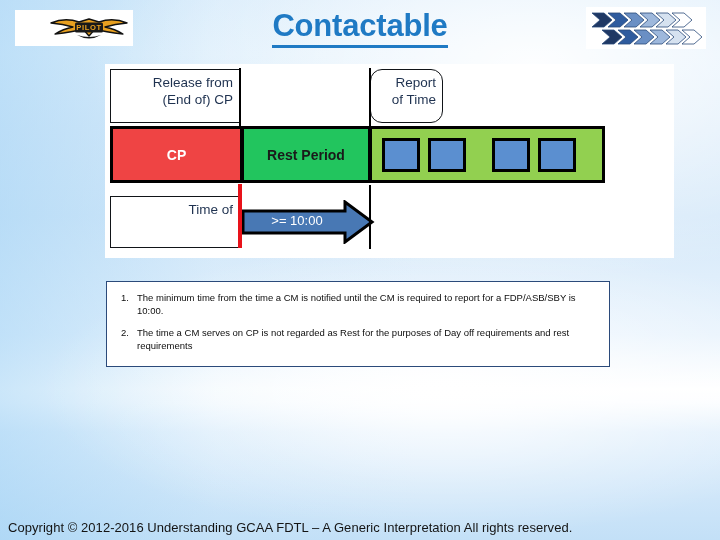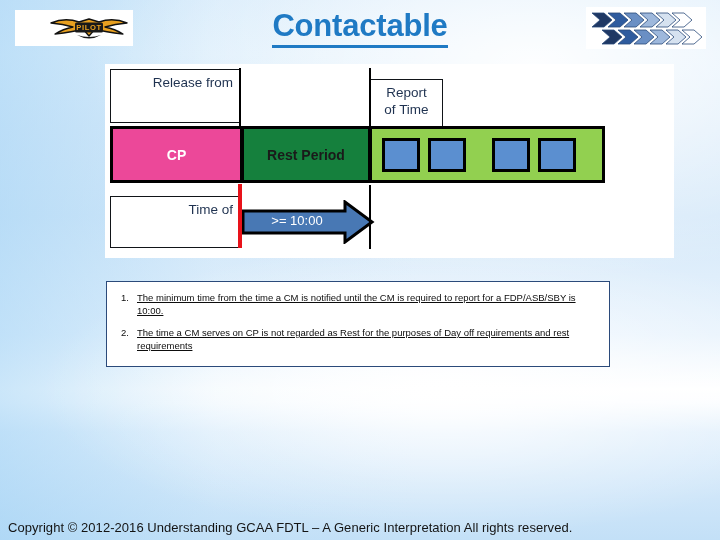--- a/index.html
+++ b/index.html
@@ -99,23 +99,24 @@
     line-height: 17px;
     padding: 4px 6px 4px 6px;
     z-index: 3;
   }
   #lbl-release {
     left: 5px; top: 5px;
     width: 130px; height: 54px;
     text-align: right;
   }
   #lbl-report {
-    left: 265px; top: 15px;
+    left: 265px; top: 5px;
     width: 73px; height: 54px;
-    text-align: center;
+    text-align: right;
+    border-radius: 12px;
   }
   #lbl-notify {
     left: 5px; top: 132px;
     width: 130px; height: 52px;
     text-align: right;
   }
 
   
   .vline {
     position: absolute;
@@ -149,27 +150,27 @@
     top: 0; height: 57px;
     border: 3px solid #000000;
     display: flex;
     align-items: center;
     justify-content: center;
     font-size: 14px;
     font-weight: bold;
   }
   #seg-cp {
     left: 0; width: 132px;
-    background: #ec4899;
+    background: #ef4444;
     color: #ffffff;
     border-right-width: 2px;
   }
   #seg-rest {
     left: 132px; width: 128px;
-    background: #15803d;
+    background: #22c55e;
     color: #1a1a1a;
     border-left-width: 2px;
     border-right-width: 2px;
   }
   #seg-fdp {
     left: 260px; width: 235px;
     background: #92d050;
     border-left-width: 2px;
     justify-content: flex-start;
     padding-left: 10px;
@@ -221,21 +222,21 @@
     color: #0d0d0d;
     margin-bottom: 9px;
   }
   .note:last-child { margin-bottom: 0; }
   .note-num {
     width: 20px;
     flex: 0 0 20px;
     padding-left: 4px;
     box-sizing: border-box;
   }
-  .note-text { flex: 1 1 auto; text-decoration: underline; }
+  .note-text { flex: 1 1 auto; }
 
   
   #footer {
     position: absolute;
     left: 8px; top: 520px;
     font-size: 13px;
     color: #141414;
     letter-spacing: 0.05px;
     z-index: 5;
   }
@@ -278,20 +279,21 @@
   </div>
 
   <div class="slide-title">
     <span>Contactable</span>
   </div>
 
   <div id="diagram">
 
     <div class="lbl-box" id="lbl-release">
       <div>Release from</div>
+      <div>(End of) CP</div>
     </div>
 
     <div class="lbl-box" id="lbl-report">
       <div>Report</div>
       <div>of Time</div>
     </div>
 
     <div class="lbl-box" id="lbl-notify">
       <div>Time of</div>
     </div>

